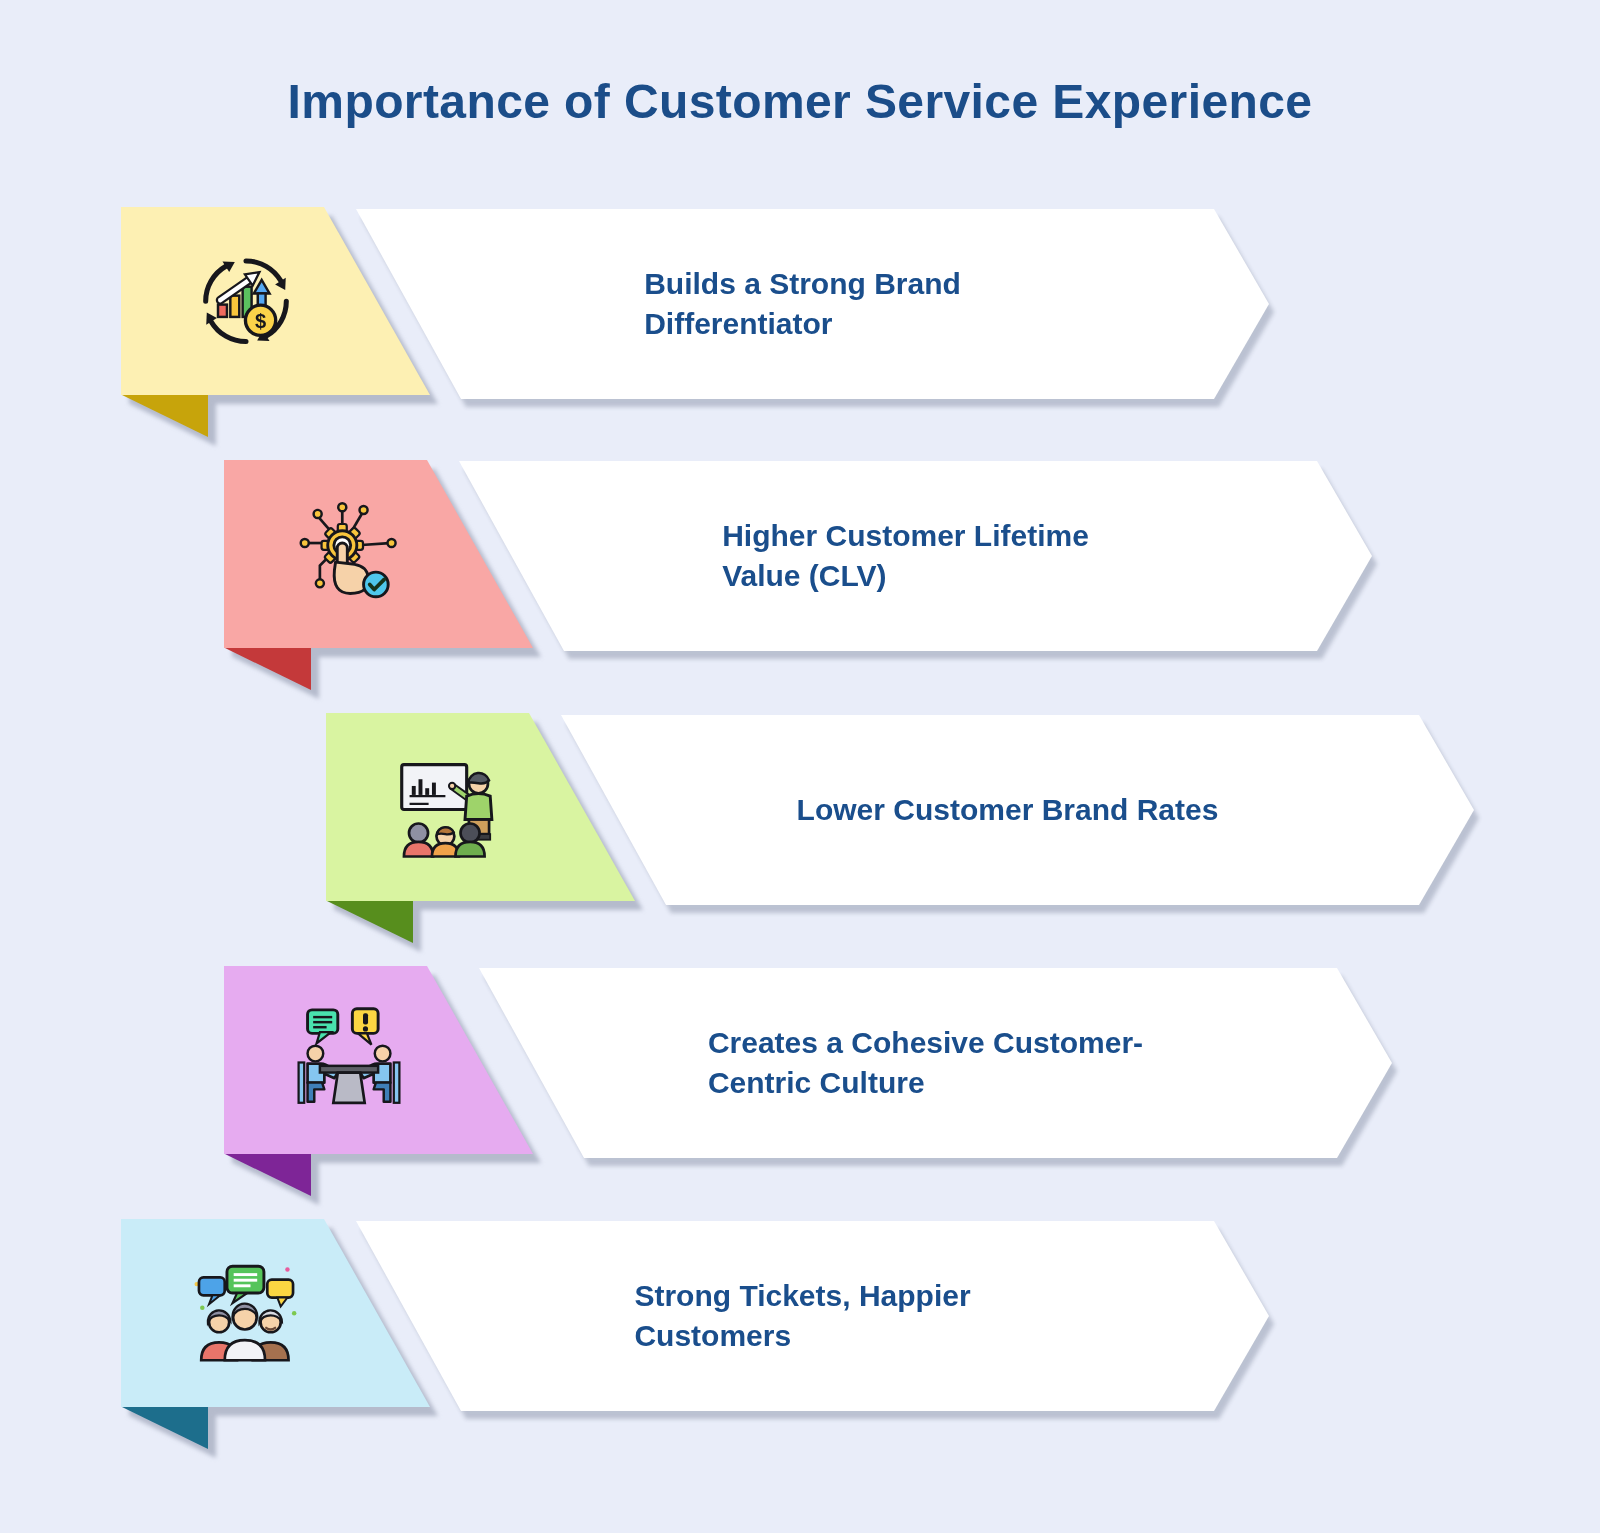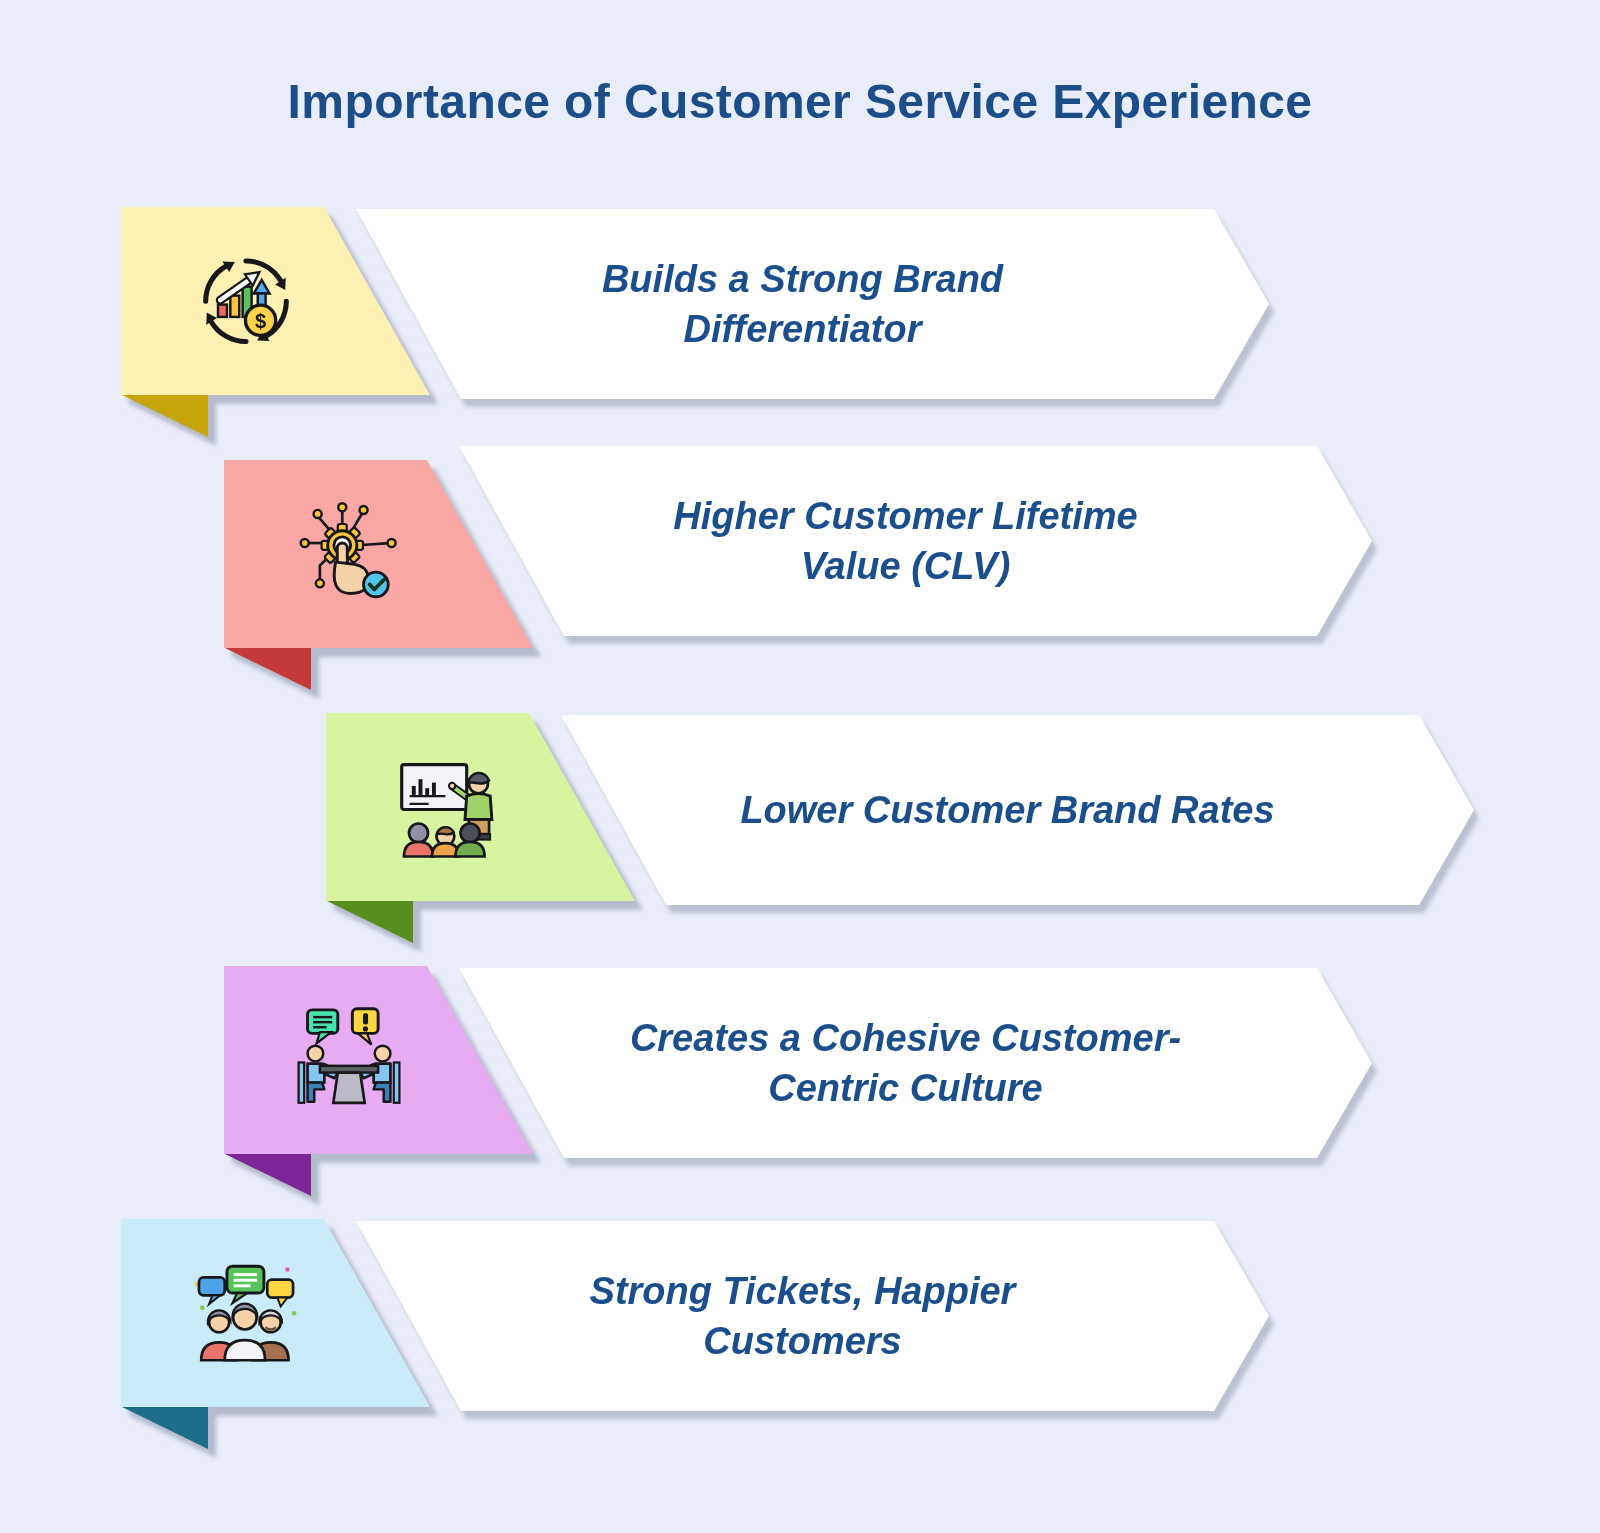--- a/index.html
+++ b/index.html
@@ -6,22 +6,22 @@
   .canvas{position:relative;width:1600px;height:1533px;background:#e9edf9;overflow:hidden;
           font-family:"Liberation Sans",sans-serif;}
   .title{position:absolute;left:0;top:74px;width:100%;text-align:center;
          font-size:48px;font-weight:700;color:#1b4d89;letter-spacing:.4px;}
   .row{position:absolute;left:0;top:0;}
   .banner-wrap{position:absolute;width:913px;height:190px;
                filter:drop-shadow(5px 8px 2px rgba(138,146,168,.48));}
   .banner{width:913px;height:190px;background:#ffffff;
           clip-path:polygon(0 0,858px 0,913px 95px,858px 190px,105px 190px);
           display:flex;align-items:center;justify-content:center;}
-  .banner-label{color:#1a4e8c;font-size:38px;font-weight:700;line-height:1.32;
-                text-align:center;white-space:pre-line;padding:0 90px 0 70px;font-style:italic;}
+  .banner-label{color:#1a4e8c;font-size:30px;font-weight:700;line-height:1.32;
+                white-space:pre-line;padding:0 90px 0 70px;}
   .box-wrap{position:absolute;width:310px;height:230px;
             filter:drop-shadow(8px 9px 2px rgba(138,146,168,.55));}
   .box{position:absolute;left:0;top:0;width:310px;height:188px;
        clip-path:polygon(0 0,203px 0,309px 188px,0 188px);}
   .fold{position:absolute;left:1px;top:188px;width:86px;height:42px;
         clip-path:polygon(0 0,100% 0,100% 100%);}
   .icon{position:absolute;left:69px;top:36px;width:112px;height:112px;}
   .icon svg{width:100%;height:100%;display:block;}
 </style>
 </head>
@@ -63,21 +63,21 @@
  <path d="M27 51 L53 33" stroke="#ffffff" stroke-width="4" stroke-linecap="round"></path>
  <polygon points="62,26 49,28 56,38" fill="#ffffff" stroke="#17171c" stroke-width="2"></polygon>
  <circle cx="63" cy="69" r="13.5" fill="#fbd34a" stroke="#17171c" stroke-width="3"></circle>
  <text x="63" y="75.5" font-size="18" font-weight="bold" text-anchor="middle" fill="#17171c">$</text>
 </svg>
           </div>
     </div>
   </div>
 
   <div class="row">
-    <div class="banner-wrap" style="left: 459px; top: 446px;">
+    <div class="banner-wrap" style="left: 459px; top: 461px;">
       <div class="banner">
         <div class="banner-label">Higher Customer Lifetime
 Value (CLV)</div>
       </div>
     </div>
     <div class="box-wrap" style="left: 224px; top: 460px;">
       <div class="box" style="background: rgb(249, 167, 165);"></div>
       <div class="fold" style="background: rgb(196, 57, 58);"></div>
       <div class="icon">
             <svg viewBox="0 0 100 100">
@@ -155,21 +155,21 @@
  <path d="M37.5 76 a8 8 0 0 1 15 -1.5 q-4 2.5 -7.5 1.5 q-4 -1 -7.5 0z" fill="#b5763a" stroke="#17171c" stroke-width="2"></path>
  <path d="M33 96 q0 -12 12 -12 q12 0 12 12 z" fill="#f0a24a" stroke="#17171c" stroke-width="2.4"></path>
  <circle cx="67" cy="75" r="8.5" fill="#4c4e58" stroke="#17171c" stroke-width="2.4"></circle>
  <path d="M54 96 q0 -13 13 -13 q13 0 13 13 z" fill="#6fae4e" stroke="#17171c" stroke-width="2.4"></path>
 </svg>
           </div>
     </div>
   </div>
 
   <div class="row">
-    <div class="banner-wrap" style="left: 459px; top: 968px;">
+    <div class="banner-wrap" style="left: 479px; top: 968px;">
       <div class="banner">
         <div class="banner-label">Creates a Cohesive Customer-
 Centric Culture</div>
       </div>
     </div>
     <div class="box-wrap" style="left: 224px; top: 966px;">
       <div class="box" style="background: rgb(230, 171, 240);"></div>
       <div class="fold" style="background: rgb(126, 37, 151);"></div>
       <div class="icon">
             <svg viewBox="0 0 100 100">

